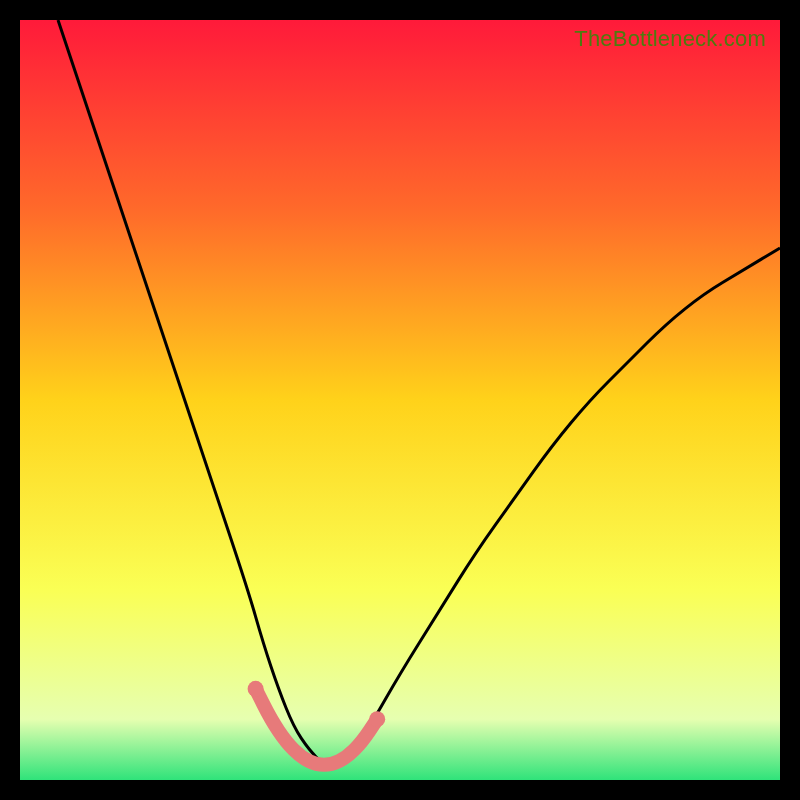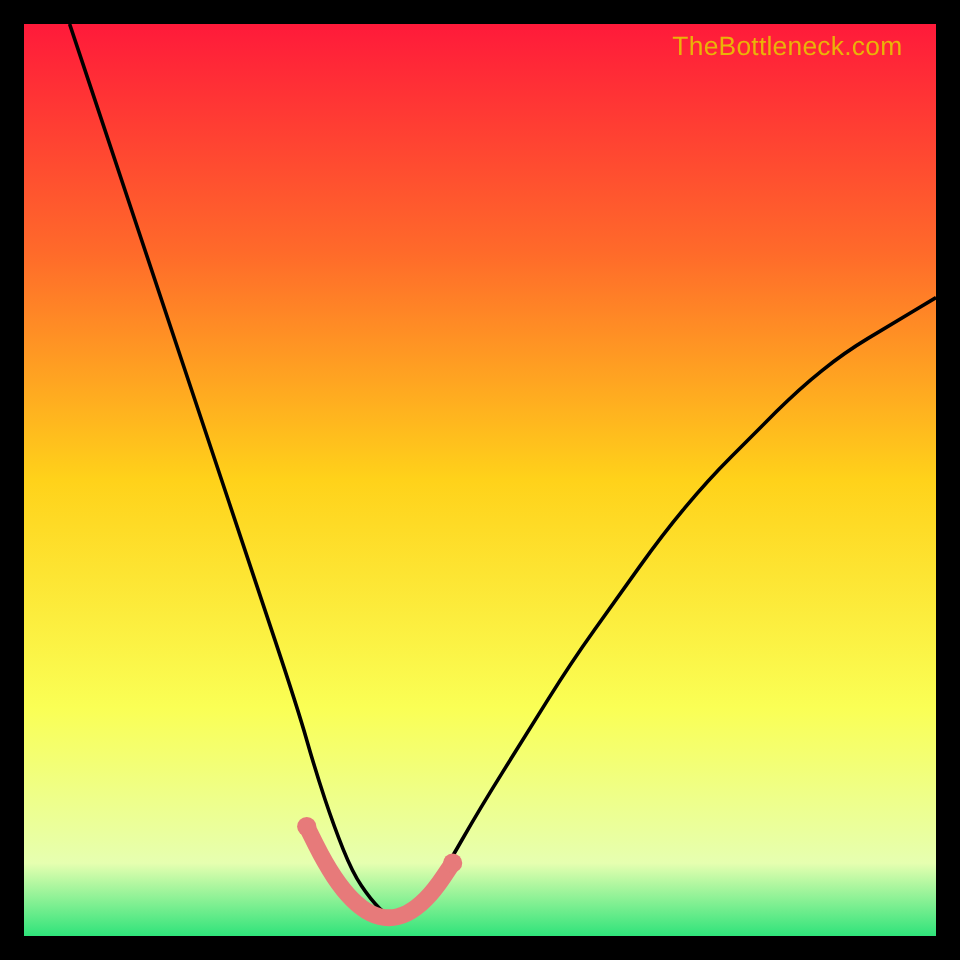--- a/index.html
+++ b/index.html
@@ -22,24 +22,24 @@
   .plot-area {
     position: absolute;
     left: 0;
     top: 0;
     width: 760px;
     height: 760px;
   }
   .watermark {
     position: absolute;
     top: 6px;
-    right: 28px;
+    right: 14px;
     font-family: Arial, Helvetica, sans-serif;
     font-size: 22px;
-    color: #eab308;
+    color: #4d7c0f;
     font-weight: 500;
     letter-spacing: 0.2px;
   }
   svg { display: block; }
 </style>
 </head>
 <body>
 
 <div class="frame">
   <svg class="plot-area" id="plot" width="760" height="760" viewBox="0 0 760 760">

